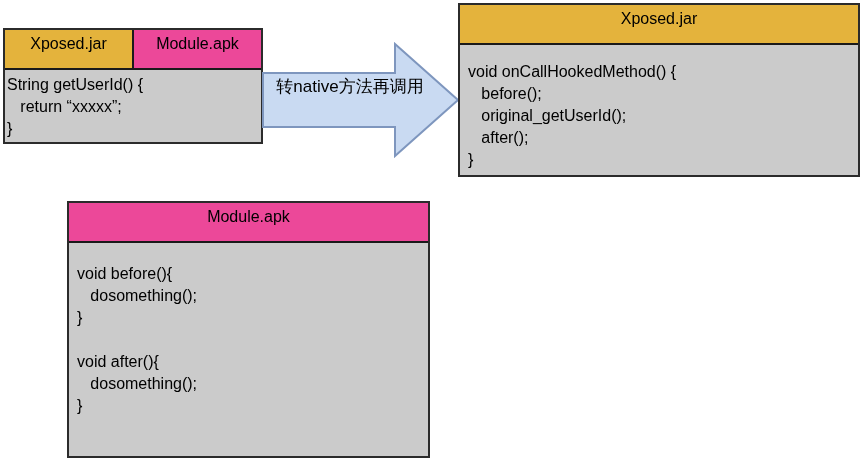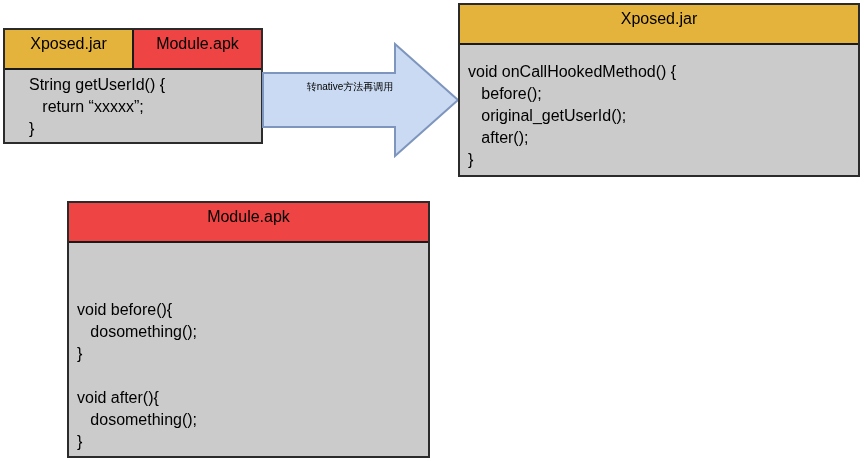--- a/index.html
+++ b/index.html
@@ -28,55 +28,55 @@
     text-align: center;
     font-size: 16px;
     color: #000;
     border-bottom: 2px solid #1a1a1a;
     overflow: hidden;
   }
   .hdr-cell { flex: 1; }
   .hdr-cell + .hdr-cell { border-left: 2px solid #1a1a1a; }
 
   .gold  { background: #e4b33c; }
-  .green { background: #ef4444; }
+  .green { background: #ec4899; }
 
   .code {
     font-family: "Liberation Sans", sans-serif;
     font-size: 16px;
     line-height: 22px;
     white-space: pre;
     color: #000;
   }
 
   .hooked-box  { left: 3px;   top: 28px;  width: 260px; height: 116px; }
-  .hooked-body { padding: 4px 24px; }
+  .hooked-body { padding: 4px 2px; }
 
   .xposed-box  { left: 458px; top: 3px;   width: 402px; height: 174px; }
   .xposed-body { padding: 16px 16px 0 8px; }
 
   .module-box  { left: 67px;  top: 201px; width: 363px; height: 257px; }
-  .module-body { padding: 56px 8px 0 8px; }
+  .module-body { padding: 20px 8px 0 8px; }
 
   .arrow-wrap {
     position: absolute;
     left: 261px;
     top: 42px;
     width: 200px;
     height: 116px;
   }
   .arrow-wrap svg { position: absolute; left: 0; top: 0; }
 
   .arrow-label {
     position: absolute;
     left: 5px;
     top: 32px;
     width: 168px;
     text-align: center;
-    font-size: 10px;
+    font-size: 17px;
     line-height: 25px;
     color: #000;
   }
 </style>
 </head>
 <body>
 
 <div class="canvas">
 
   <div class="box hooked-box">

